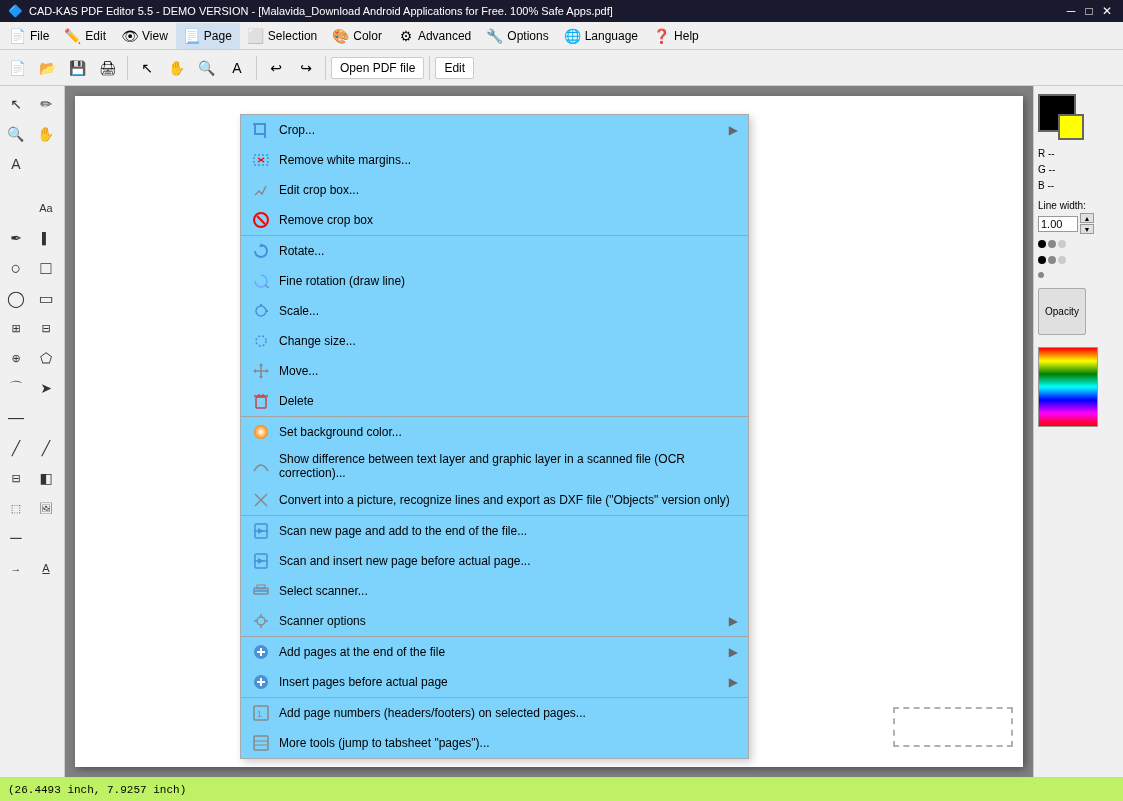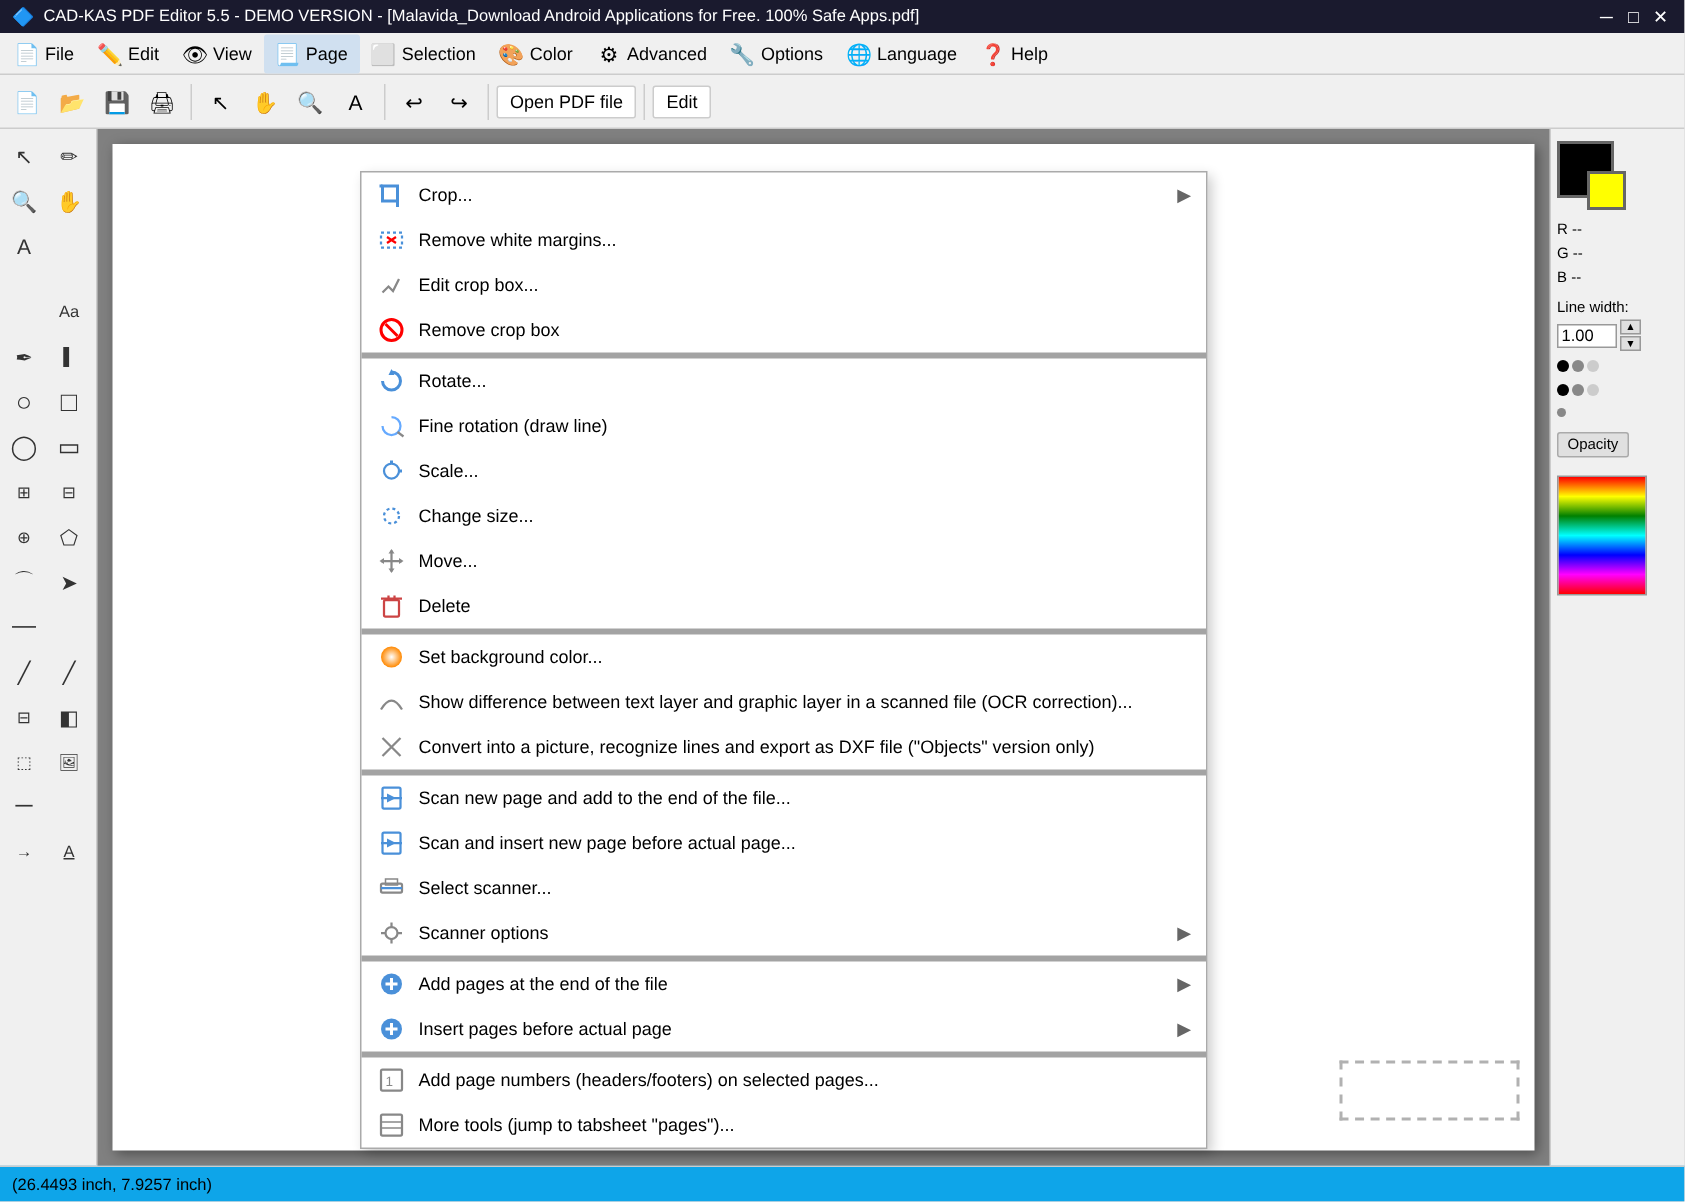--- a/index.html
+++ b/index.html
@@ -114,60 +114,61 @@
       padding: 8px 4px;
       display: flex;
       flex-direction: column;
       gap: 6px;
     }
     .line-input {
       width: 45px; border: 1px solid #999; font-size: 11px; padding: 1px 2px;
     }
     .opacity-btn {
       background: #e0e0e0; border: 1px solid #aaa; font-size: 10px;
-      padding: 2px 6px; cursor: pointer; border-radius: 2px;
+      padding: 17px 6px; cursor: pointer; border-radius: 2px;
     }
     .color-gradient {
       width: 60px; height: 80px;
       background: linear-gradient(to bottom, red, yellow, green, cyan, blue, magenta, red);
       border: 1px solid #999;
     }
     .dropdown-menu {
       position: absolute;
       top: 28px;
       left: 175px;
-      width: 565px;
-      background: #ffffff;
+      width: 509px;
+      background: #7dd3fc;
       border: 1px solid #aaa;
       box-shadow: 3px 3px 8px rgba(0,0,0,0.2);
       z-index: 200;
       font-size: 12px;
     }
     .dd-item {
       display: flex;
       align-items: center;
       padding: 5px 10px;
       cursor: pointer;
       gap: 8px;
       min-height: 30px;
     }
-    .dd-item.separator-below { border-bottom: 4px solid #a3a3a3; }
+    .dd-item.separator-below { border-bottom: 1px solid #a3a3a3; }
     .dd-icon { width: 20px; height: 20px; display: flex; align-items: center; justify-content: center; flex-shrink: 0; }
     .dd-label { flex: 1; }
     .dd-arrow { color: #666; font-size: 12px; }
 
     
     .status-bar {
       height: 24px;
-      background: #0ea5e9;
+      background: #bef264;
       border-top: 1px solid #ccc;
       display: flex;
       align-items: center;
       padding: 0 8px;
       font-size: 11px;
+      font-family: Liberation Mono, monospace;
     }
   </style>
 </head>
 <body>
 
 <div class="title-bar">
   <div class="title-bar-left">
     <span style="font-size:12px;">🔷</span>
     <span style="font-size:11px;">CAD-KAS PDF Editor 5.5 - DEMO VERSION - [Malavida_Download Android Applications for Free. 100% Safe Apps.pdf]</span>
   </div>

